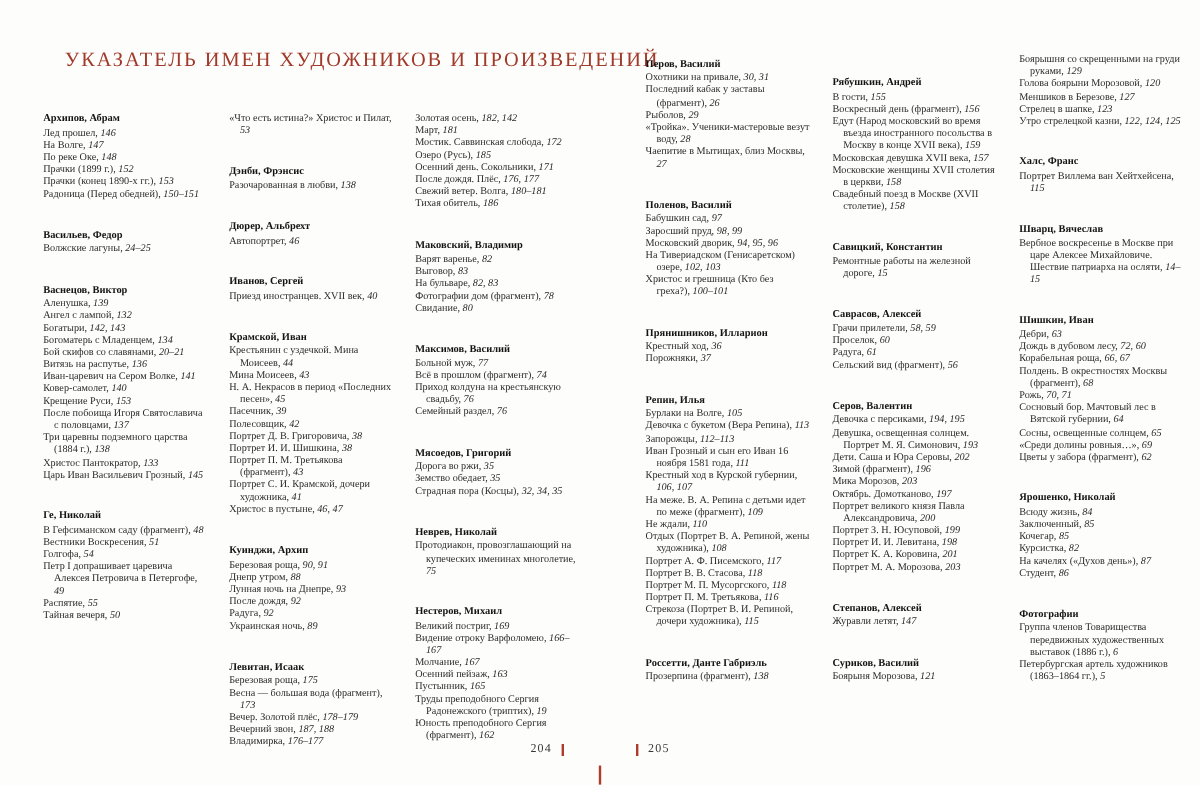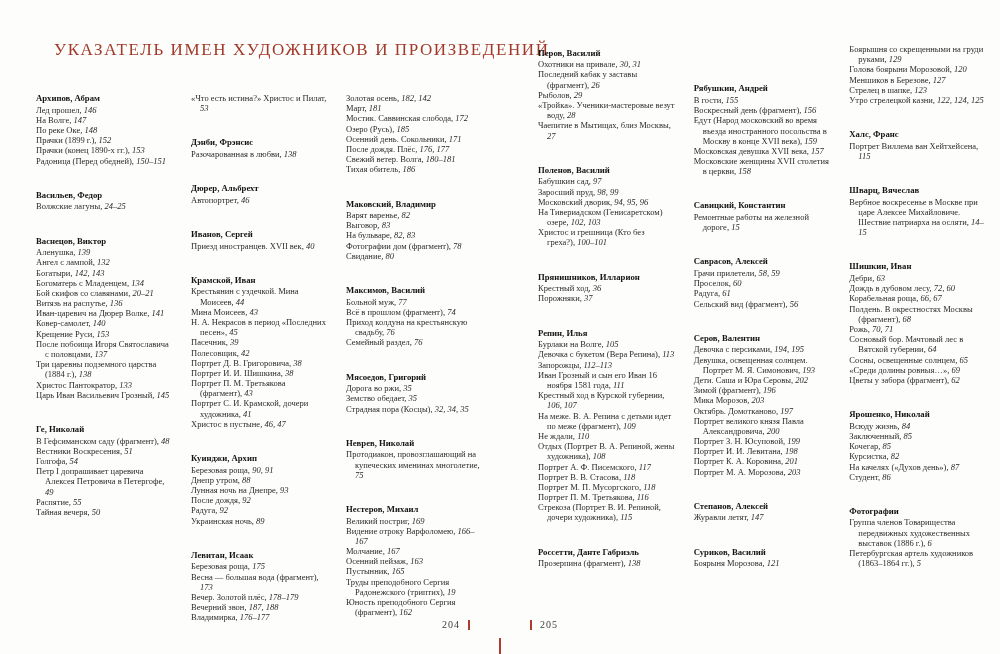--- a/index.html
+++ b/index.html
@@ -61,21 +61,21 @@
           <div class="work-entry"><span>Волжские лагуны, </span><span class="pages">24–25</span></div>
         </div>
         <div class="index-block">
           <div class="artist-name">Васнецов, Виктор</div>
           <div class="work-entry"><span>Аленушка, </span><span class="pages">139</span></div>
           <div class="work-entry"><span>Ангел с лампой, </span><span class="pages">132</span></div>
           <div class="work-entry"><span>Богатыри, </span><span class="pages">142, 143</span></div>
           <div class="work-entry"><span>Богоматерь с Младенцем, </span><span class="pages">134</span></div>
           <div class="work-entry"><span>Бой скифов со славянами, </span><span class="pages">20–21</span></div>
           <div class="work-entry"><span>Витязь на распутье, </span><span class="pages">136</span></div>
-          <div class="work-entry"><span>Иван-царевич на Дюрер Волке, </span><span class="pages">141</span></div>
+          <div class="work-entry"><span>Иван-царевич на Сером Волке, </span><span class="pages">141</span></div>
           <div class="work-entry"><span>Ковер-самолет, </span><span class="pages">140</span></div>
           <div class="work-entry"><span>Крещение Руси, </span><span class="pages">153</span></div>
           <div class="work-entry"><span>После побоища Игоря Святославича с половцами, </span><span class="pages">137</span></div>
           <div class="work-entry"><span>Три царевны подземного царства (1884 г.), </span><span class="pages">138</span></div>
           <div class="work-entry"><span>Христос Пантократор, </span><span class="pages">133</span></div>
           <div class="work-entry"><span>Царь Иван Васильевич Грозный, </span><span class="pages">145</span></div>
         </div>
         <div class="index-block">
           <div class="artist-name">Ге, Николай</div>
           <div class="work-entry"><span>В Гефсиманском саду (фрагмент), </span><span class="pages">48</span></div>
@@ -227,20 +227,21 @@
         </div>
       </div>
       <div class="index-column">
         <div class="index-block">
           <div class="artist-name">Рябушкин, Андрей</div>
           <div class="work-entry"><span>В гости, </span><span class="pages">155</span></div>
           <div class="work-entry"><span>Воскресный день (фрагмент), </span><span class="pages">156</span></div>
           <div class="work-entry"><span>Едут (Народ московский во время въезда иностранного посольства в Москву в конце XVII века), </span><span class="pages">159</span></div>
           <div class="work-entry"><span>Московская девушка XVII века, </span><span class="pages">157</span></div>
           <div class="work-entry"><span>Московские женщины XVII столетия в церкви, </span><span class="pages">158</span></div>
+          <div class="work-entry"><span>Свадебный поезд в Москве (XVII столетие), </span><span class="pages">158</span></div>
         </div>
         <div class="index-block">
           <div class="artist-name">Савицкий, Константин</div>
           <div class="work-entry"><span>Ремонтные работы на железной дороге, </span><span class="pages">15</span></div>
         </div>
         <div class="index-block">
           <div class="artist-name">Саврасов, Алексей</div>
           <div class="work-entry"><span>Грачи прилетели, </span><span class="pages">58, 59</span></div>
           <div class="work-entry"><span>Проселок, </span><span class="pages">60</span></div>
           <div class="work-entry"><span>Радуга, </span><span class="pages">61</span></div>

